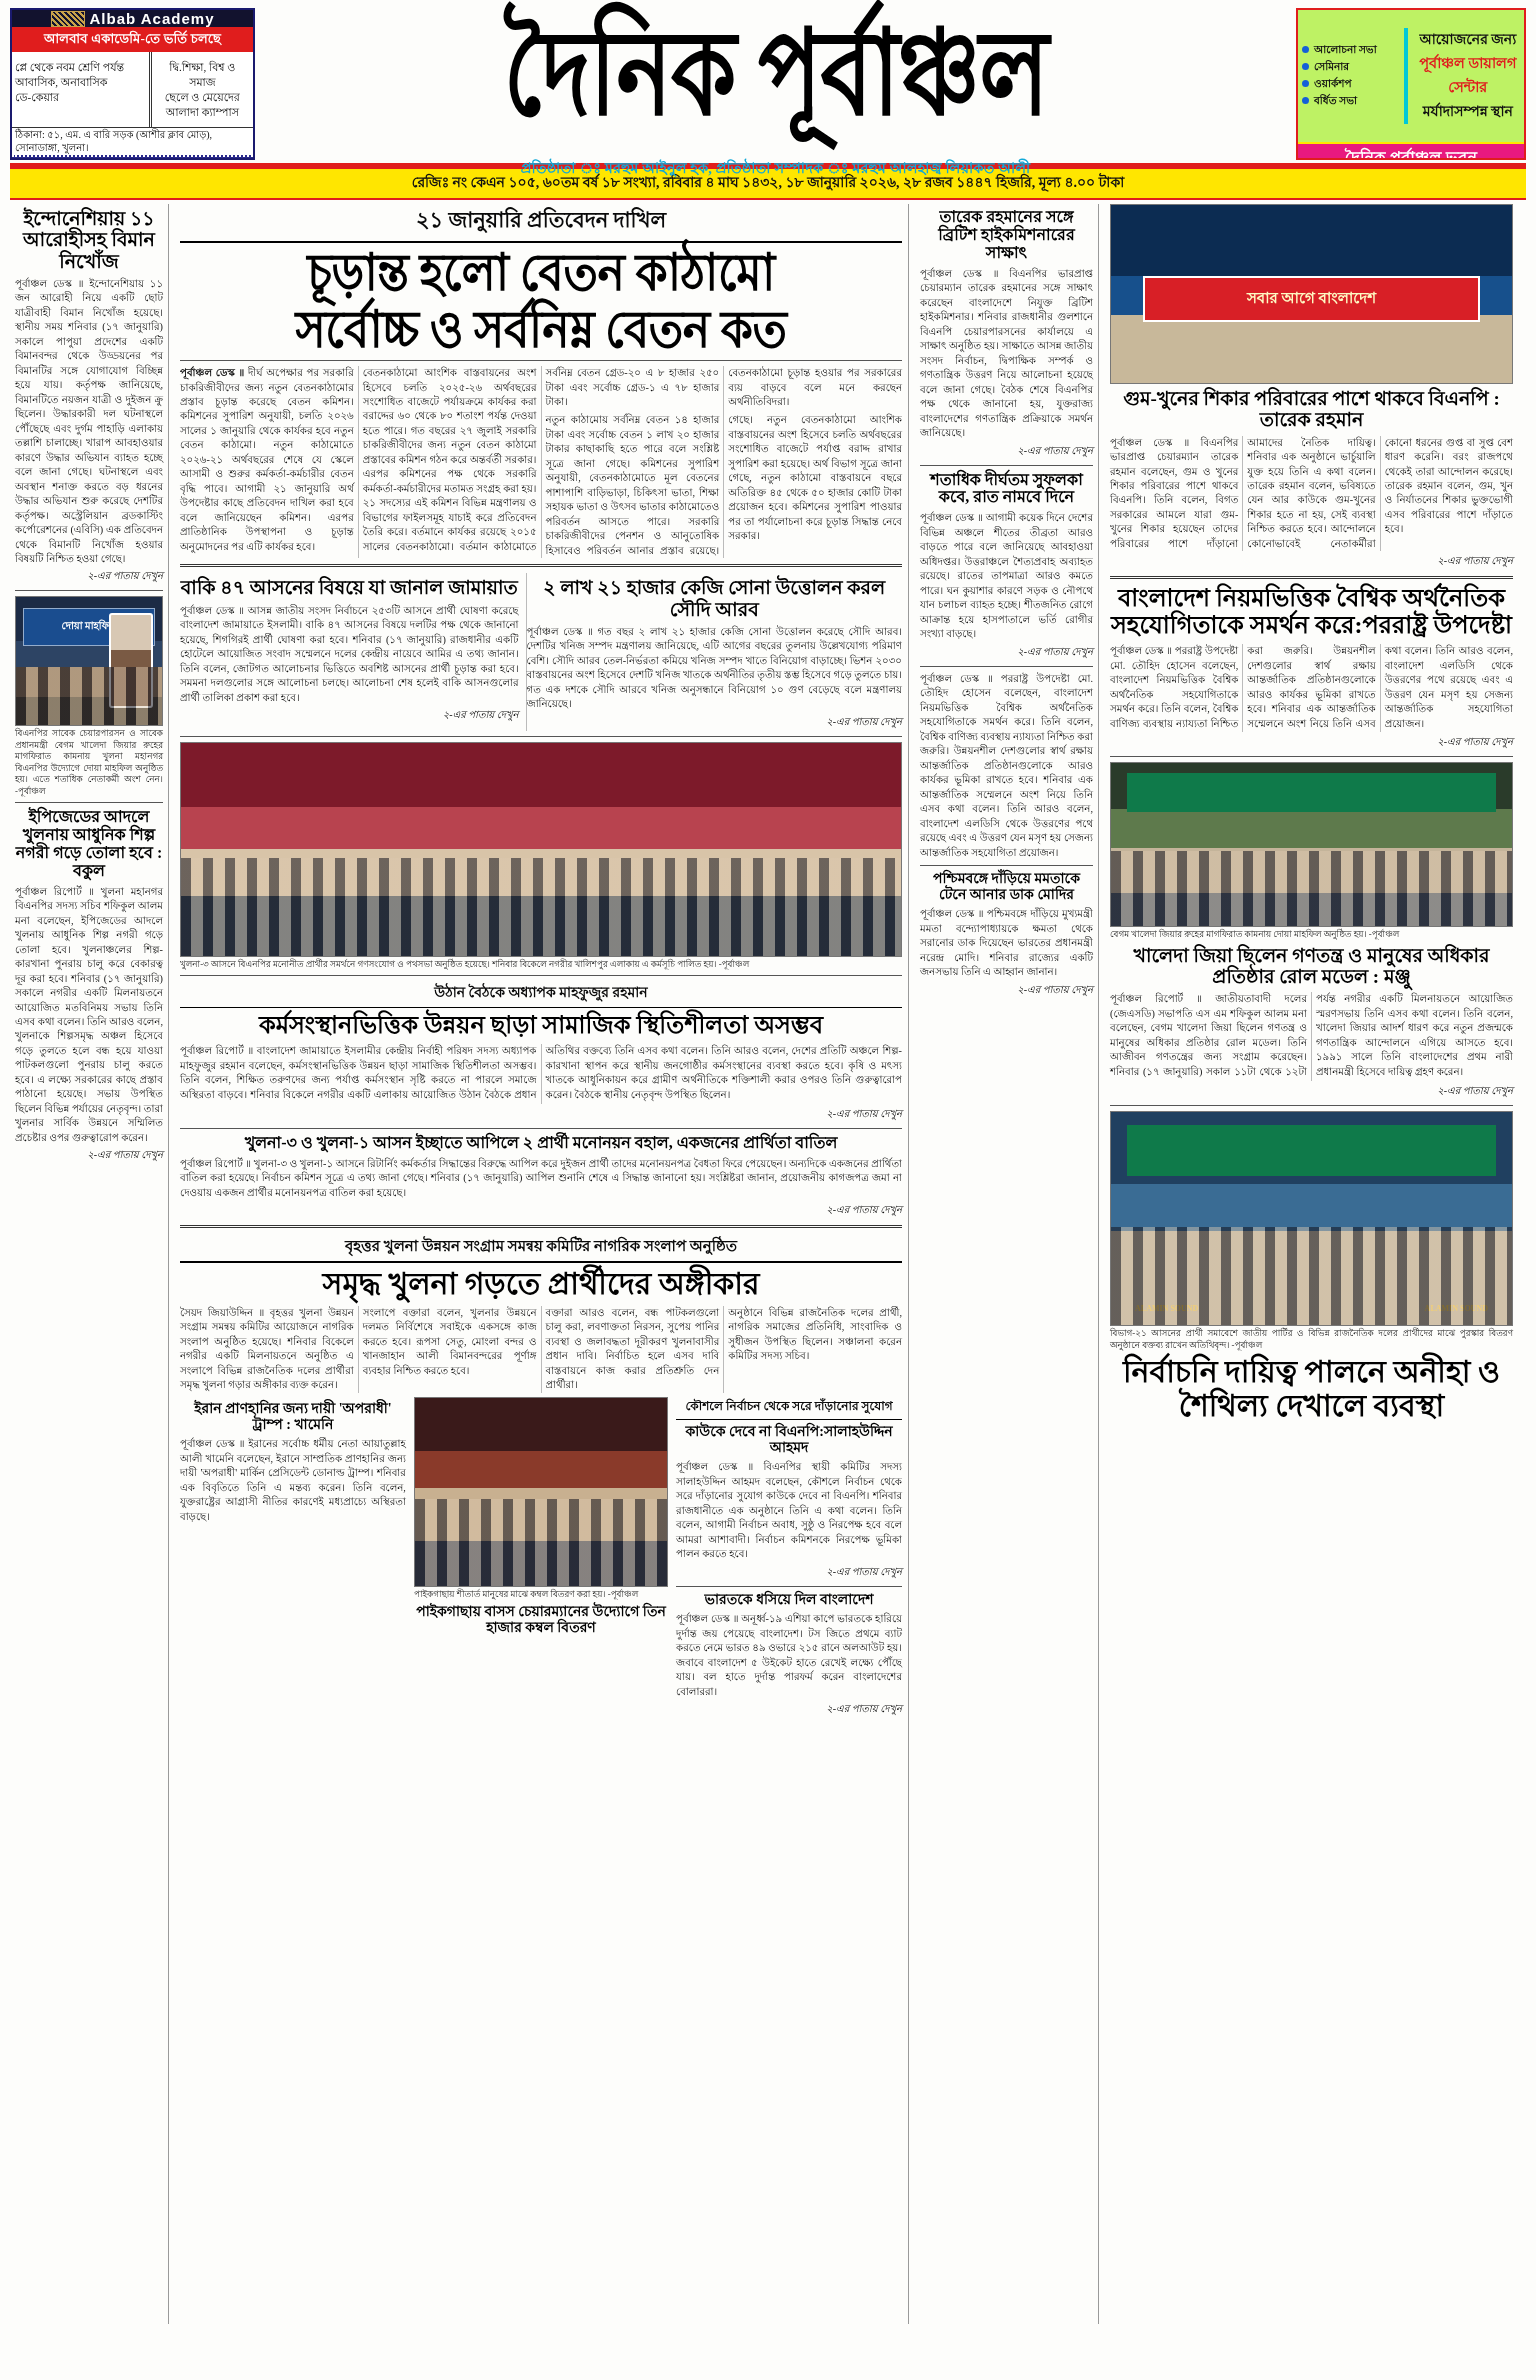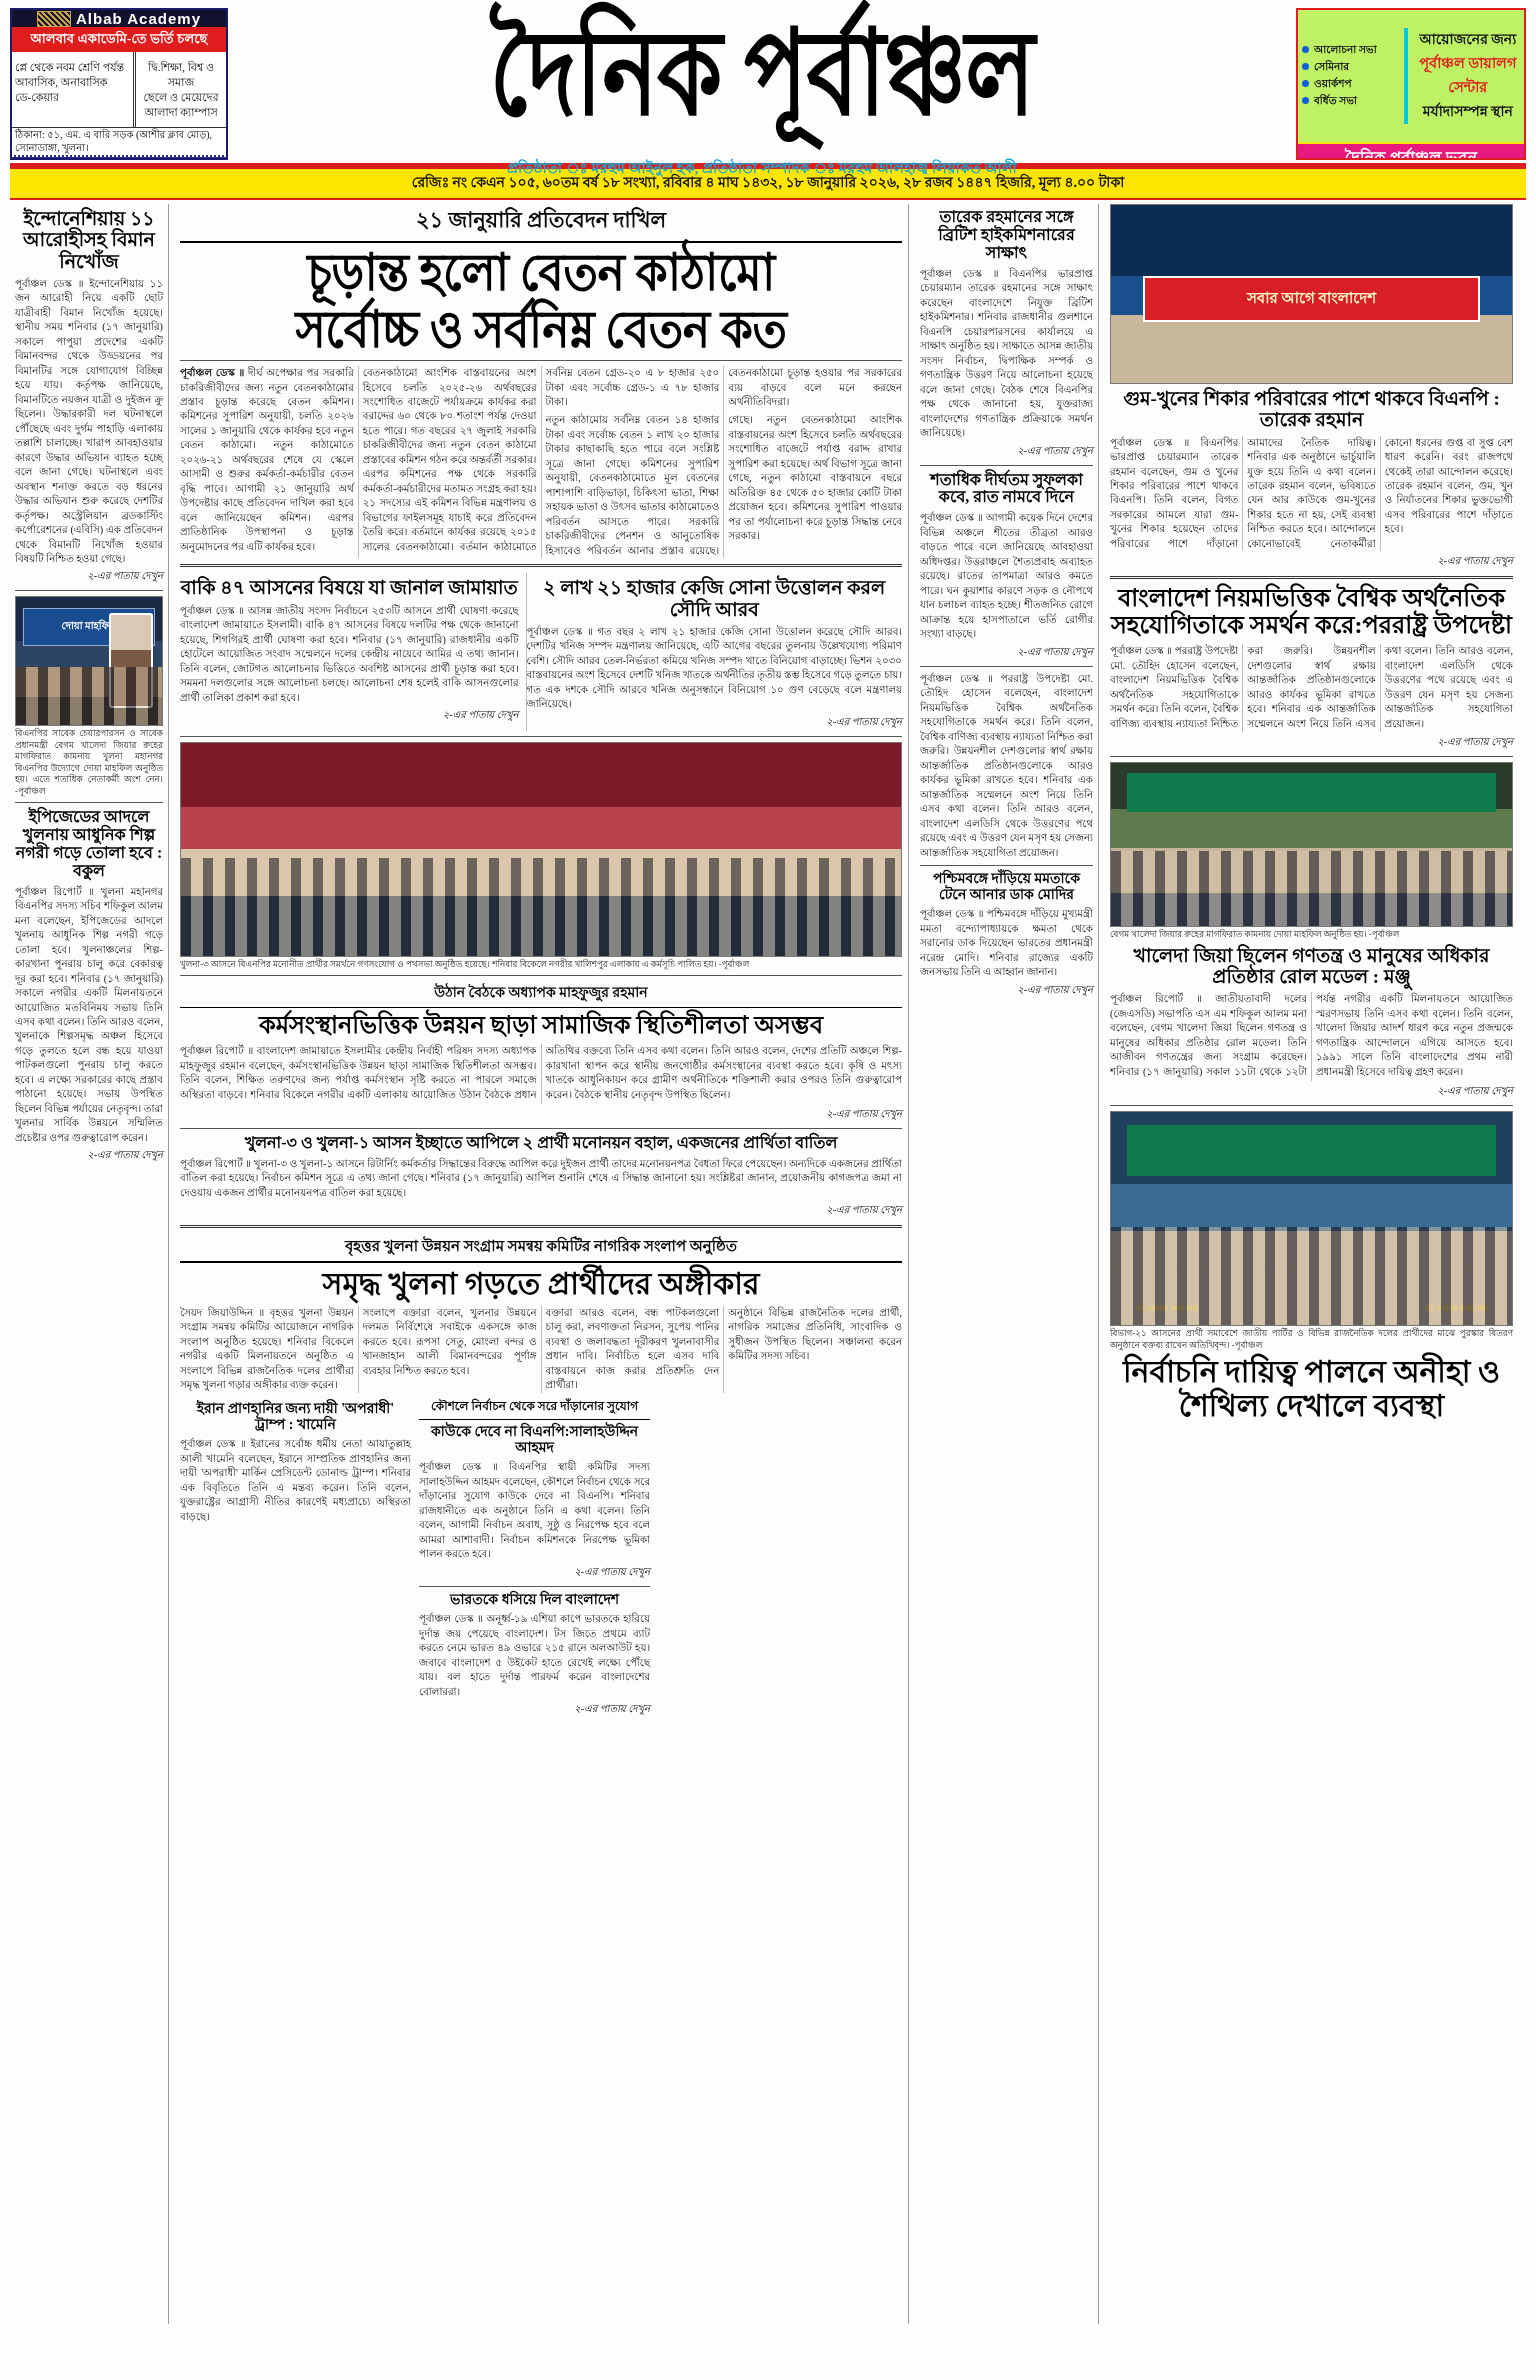--- a/index.html
+++ b/index.html
@@ -24,21 +24,21 @@
   }
 
   
   .masthead {
     display: flex;
     align-items: stretch;
     height: 152px;
     gap: 6px;
   }
   .ad-left {
-    width: 218px;
+    width: 245px;
     border: 2px solid #1a1a6e;
     background: #fff;
     display: flex; flex-direction: column;
     font-size: 10px;
     overflow: hidden;
   }
   .ad-left-logo {
     background: #12122e;
     color: #fff;
     display: flex; align-items: center; justify-content: center;
@@ -441,20 +441,25 @@
         <p>সংলাপে বক্তারা বলেন, খুলনার উন্নয়নে দলমত নির্বিশেষে সবাইকে একসঙ্গে কাজ করতে হবে। রূপসা সেতু, মোংলা বন্দর ও খানজাহান আলী বিমানবন্দরের পূর্ণাঙ্গ ব্যবহার নিশ্চিত করতে হবে।</p>
         <p>বক্তারা আরও বলেন, বন্ধ পাটকলগুলো চালু করা, লবণাক্ততা নিরসন, সুপেয় পানির ব্যবস্থা ও জলাবদ্ধতা দূরীকরণ খুলনাবাসীর প্রধান দাবি। নির্বাচিত হলে এসব দাবি বাস্তবায়নে কাজ করার প্রতিশ্রুতি দেন প্রার্থীরা।</p>
         <p>অনুষ্ঠানে বিভিন্ন রাজনৈতিক দলের প্রার্থী, নাগরিক সমাজের প্রতিনিধি, সাংবাদিক ও সুধীজন উপস্থিত ছিলেন। সঞ্চালনা করেন কমিটির সদস্য সচিব।</p>
       </div>
 
       <div style="display:flex;gap:8px;margin-top:4px;">
         <div style="width:32%;">
           <div class="hl hl-xs">ইরান প্রাণহানির জন্য দায়ী 'অপরাধী' ট্রাম্প : খামেনি</div>
           <div class="body-txt">পূর্বাঞ্চল ডেস্ক ॥ ইরানের সর্বোচ্চ ধর্মীয় নেতা আয়াতুল্লাহ আলী খামেনি বলেছেন, ইরানে সাম্প্রতিক প্রাণহানির জন্য দায়ী 'অপরাধী' মার্কিন প্রেসিডেন্ট ডোনাল্ড ট্রাম্প। শনিবার এক বিবৃতিতে তিনি এ মন্তব্য করেন। তিনি বলেন, যুক্তরাষ্ট্রের আগ্রাসী নীতির কারণেই মধ্যপ্রাচ্যে অস্থিরতা বাড়ছে।</div>
         </div>
+        <div style="width:36%;">
+          <div class="photo ph-h ph-overlay-people" style="height:190px"></div>
+          <div class="cap">পাইকগাছায় শীতার্ত মানুষের মাঝে কম্বল বিতরণ করা হয়। -পূর্বাঞ্চল</div>
+          <div class="hl hl-xs">পাইকগাছায় বাসস চেয়ারম্যানের উদ্যোগে তিন হাজার কম্বল বিতরণ</div>
+        </div>
         <div style="width:32%;">
           <div class="kicker" style="font-size:12px;border-bottom:1px solid #000;">কৌশলে নির্বাচন থেকে সরে দাঁড়ানোর সুযোগ</div>
           <div class="hl hl-xs">কাউকে দেবে না বিএনপি:সালাহউদ্দিন আহমদ</div>
           <div class="body-txt">পূর্বাঞ্চল ডেস্ক ॥ বিএনপির স্থায়ী কমিটির সদস্য সালাহউদ্দিন আহমদ বলেছেন, কৌশলে নির্বাচন থেকে সরে দাঁড়ানোর সুযোগ কাউকে দেবে না বিএনপি। শনিবার রাজধানীতে এক অনুষ্ঠানে তিনি এ কথা বলেন। তিনি বলেন, আগামী নির্বাচন অবাধ, সুষ্ঠু ও নিরপেক্ষ হবে বলে আমরা আশাবাদী। নির্বাচন কমিশনকে নিরপেক্ষ ভূমিকা পালন করতে হবে।</div>
           <div class="cont">২-এর পাতায় দেখুন</div>
           <div class="rule-thin"></div>
           <div class="hl hl-xs">ভারতকে ধসিয়ে দিল বাংলাদেশ</div>
           <div class="body-txt">পূর্বাঞ্চল ডেস্ক ॥ অনূর্ধ্ব-১৯ এশিয়া কাপে ভারতকে হারিয়ে দুর্দান্ত জয় পেয়েছে বাংলাদেশ। টস জিতে প্রথমে ব্যাট করতে নেমে ভারত ৪৯ ওভারে ২১৫ রানে অলআউট হয়। জবাবে বাংলাদেশ ৫ উইকেট হাতে রেখেই লক্ষ্যে পৌঁছে যায়। বল হাতে দুর্দান্ত পারফর্ম করেন বাংলাদেশের বোলাররা।</div>
           <div class="cont">২-এর পাতায় দেখুন</div>
         </div>

